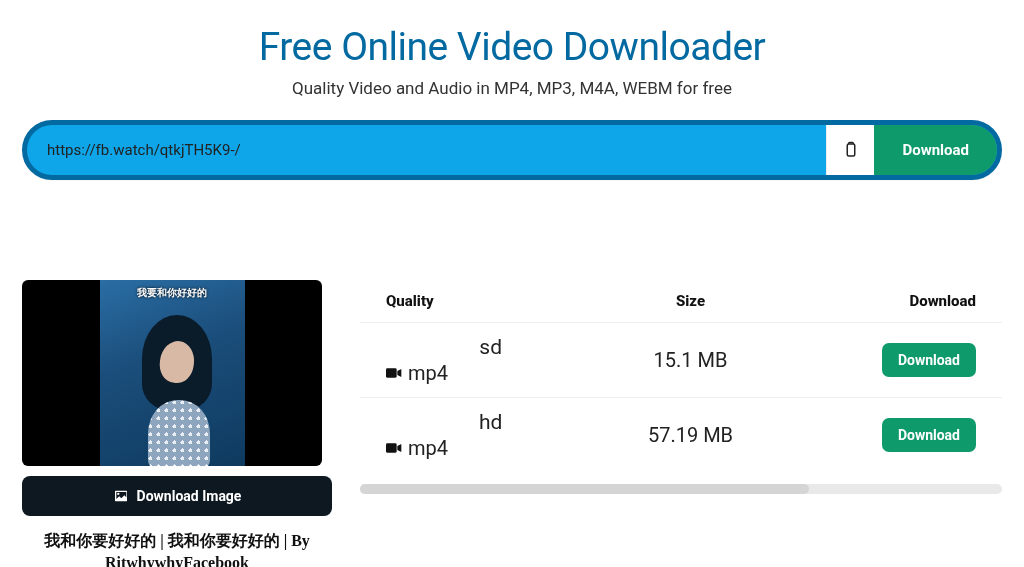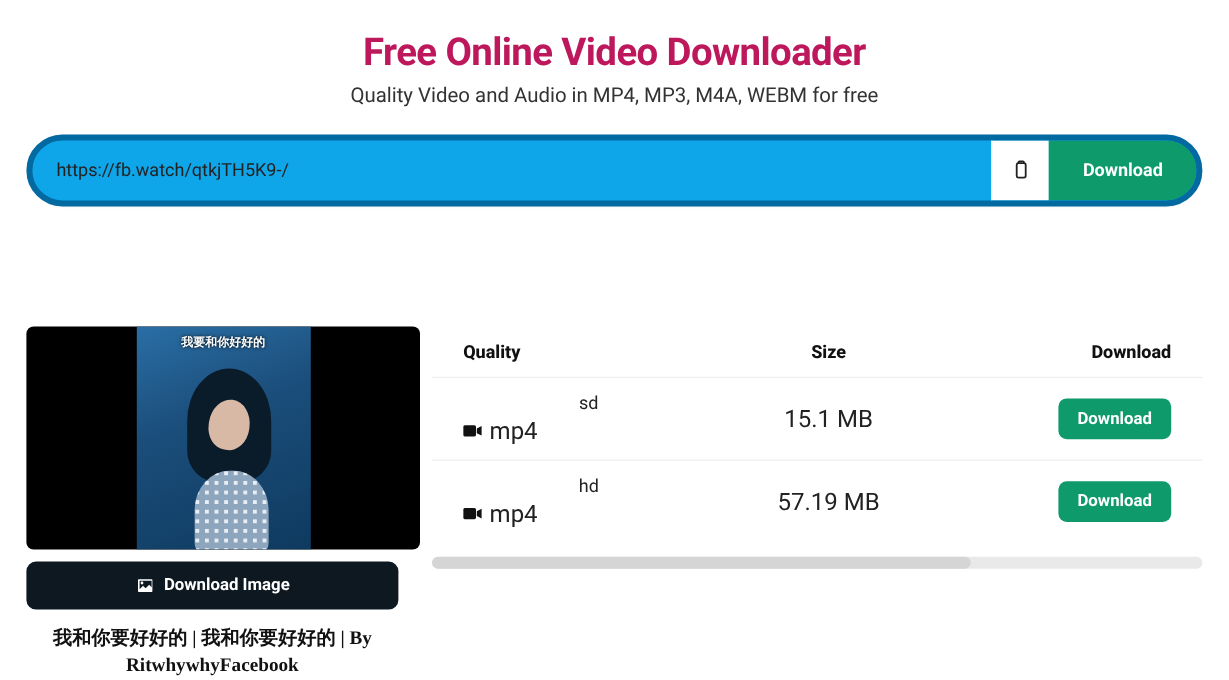--- a/index.html
+++ b/index.html
@@ -1,44 +1,44 @@
 <!DOCTYPE html>
 <html><head>
   <meta charset="utf-8">
   <style>
     * { margin: 0; padding: 0; box-sizing: border-box; font-family: -apple-system, BlinkMacSystemFont, 'Segoe UI', Roboto, Helvetica, Arial, sans-serif; }
     body { background: #fff; width: 1024px; height: 567px; overflow: hidden; }
     .hdr { text-align: center; padding-top: 24px; }
-    .hdr h1 { font-size: 32px; font-weight: 700; color: #be185d; letter-spacing: -0.5px; }
+    .hdr h1 { font-size: 39px; font-weight: 400; color: #0369a1; letter-spacing: -0.5px; }
     .hdr p { margin-top: 8px; font-size: 17px; color: #333; }
     .bar-wrap { display: flex; align-items: stretch; margin: 22px 22px 0; border: 5px solid #0369a1; border-radius: 999px; overflow: hidden; background: #0ea5e9; box-shadow: 0 1px 2px rgba(0,0,0,.04); }
     .url-input { flex: 1; border: none; outline: none; padding: 16px 20px; font-size: 15px; color: #222; background: transparent; }
     .paste-btn { width: 48px; display: flex; align-items: center; justify-content: center; border-left: 1px solid #eee; background: #fff; cursor: pointer; }
     .paste-btn svg { width: 18px; height: 18px; stroke: #222; }
     .dl-btn { background: #0f9a6c; color: #fff; border: none; padding: 0 28px; font-size: 15px; font-weight: 700; cursor: pointer; }
 
     .content { display: flex; align-items: flex-start; padding: 100px 22px 0; gap: 28px; }
     .left { width: 310px; }
-    .thumb { position: relative; width: 328px; height: 186px; background: #000; border-radius: 6px; overflow: hidden; display: flex; align-items: center; justify-content: center; }
+    .thumb { position: relative; width: 300px; height: 186px; background: #000; border-radius: 6px; overflow: hidden; display: flex; align-items: center; justify-content: center; }
     .thumb-inner { width: 145px; height: 186px; background: linear-gradient(160deg,#2a6ea5 0%, #1b4e7b 40%, #0e3a5f 100%); position: relative; overflow: hidden; }
     .caption-strip { position: absolute; top: 6px; left: 0; right: 0; text-align: center; font-size: 10px; color: #fff; font-weight: 600; text-shadow: 0 0 3px #000; }
     .figure { position: absolute; left: 40px; top: 35px; width: 75px; height: 150px; }
     .hair { position: absolute; top: 0; left: 2px; width: 70px; height: 95px; background: #0a1b2a; border-radius: 40px 40px 30px 30px / 50px 50px 30px 30px; }
     .face { position: absolute; top: 26px; left: 20px; width: 34px; height: 42px; background: #d8b9a5; border-radius: 50% 50% 46% 46%; transform: rotate(8deg); }
     .dress { position: absolute; top: 85px; left: 8px; width: 62px; height: 70px; background: radial-gradient(circle at 30% 30%, #e9eef4 0 2px, transparent 2px) 0 0/8px 8px, #8ea6bd; border-radius: 48% 48% 10px 10px; }
     .dl-img-btn { margin-top: 10px; width: 100%; background: #0e1821; color: #fff; border: none; border-radius: 8px; padding: 12px 12px; font-size: 14px; font-weight: 700; cursor: pointer; display: flex; align-items: center; justify-content: center; gap: 8px; }
     .dl-img-btn svg { width: 16px; height: 16px; fill: #fff; }
     .title { margin-top: 14px; text-align: center; font-weight: 800; font-size: 16px; color: #111; line-height: 1.35; font-family: Liberation Serif, serif; }
 
     .right { flex: 1; }
     .tbl-head, .tbl-row { display: grid; grid-template-columns: 1.1fr 1fr 1fr; align-items: center; padding: 12px 26px; }
     .tbl-head { font-weight: 800; color: #111; font-size: 15px; }
     .tbl-head .col-download, .tbl-row .col-download { text-align: right; }
     .tbl-row { border-top: 1px solid #eee; }
-    .qcell .q { text-align: center; font-size: 15px; color: #222; }
+    .qcell .q { text-align: center; font-size: 21px; color: #222; }
     .qcell .fmt { display: flex; align-items: center; gap: 6px; margin-top: 2px; font-size: 20px; color: #222; }
     .qcell .fmt svg { width: 16px; height: 12px; fill: #111; }
     .size { text-align: center; font-size: 20px; color: #222; }
     .row-dl { background: #0f9a6c; color: #fff; border: none; padding: 9px 16px; border-radius: 7px; font-size: 14px; font-weight: 700; cursor: pointer; }
     .scrollthin { height: 10px; background: #e9e9e9; border-radius: 6px; margin: 12px 0 0; position: relative; }
     .scrollthin::after { content:''; position:absolute; left:0; top:0; height:100%; width:70%; background:#d5d5d5; border-radius:6px; }
   </style>
 </head>
 <body>
 

